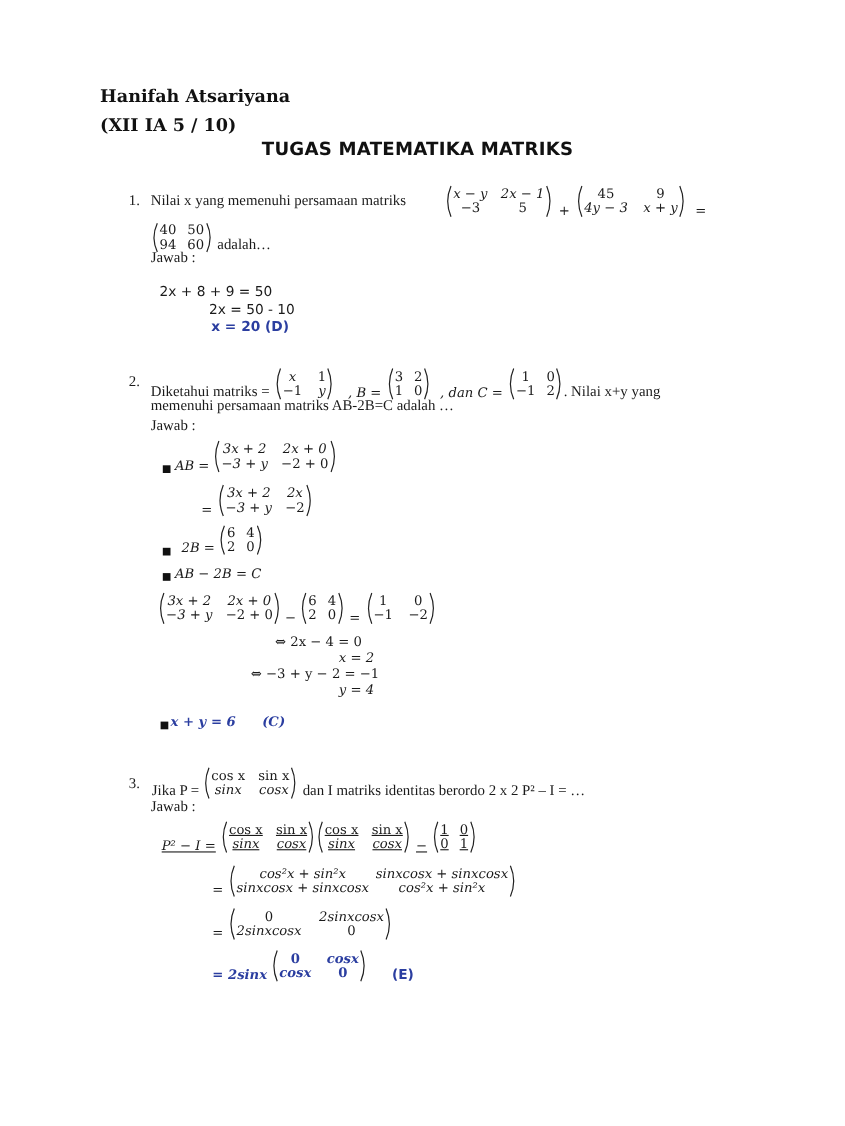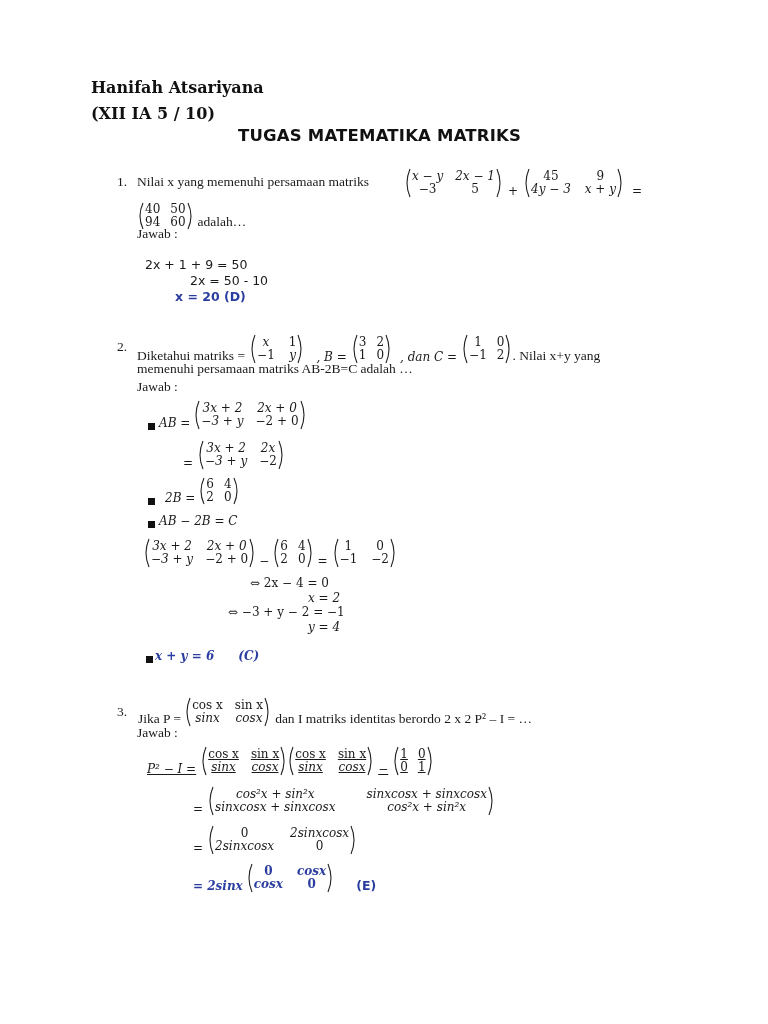--- a/index.html
+++ b/index.html
@@ -90,23 +90,23 @@
     <span class="paren">
         <svg width="7" height="28">
           <path d="M1 1 Q7 14 1 27" stroke="#222" stroke-width="1.1" fill="none"></path>
         </svg>
       </span>
   </span>
   <span class="txt" style="margin-left:4px;">adalah…</span>
 </div>
 
 <div class="abs txt" style="left:137px; top:226px;">Jawab :</div>
-<div class="abs calc" style="left:145px; top:257px;">2x + 1 + 9  = 50</div>
+<div class="abs calc" style="left:145px; top:257px;">2x + 8 + 9  = 50</div>
 <div class="abs calc" style="left:190px; top:273px;">2x = 50 - 10</div>
-<div class="abs calc blue" style="left:175px; top:289px;">x = 20  (D)</div>
+<div class="abs calc blue" style="left:192px; top:289px;">x = 20  (D)</div>
 
 <div class="abs txt" style="left:117px; top:339px;">2.</div>
 <div class="abs inl" style="left:137px; top:330px; height:34px;">
   <span class="txt">Diketahui matriks =</span>
   <span class="mat" style="margin-left:4px;">
     <span class="paren">
         <svg width="7" height="30">
           <path d="M6 1 Q0 15 6 29" stroke="#222" stroke-width="1.1" fill="none"></path>
         </svg>
       </span>
@@ -392,21 +392,21 @@
 </div>
 
 <div class="abs inl" style="left:193px; top:784px; height:32px;">
   <span class="math" style="margin-right:4px;">=</span>
   <span class="mat">
     <span class="paren">
         <svg width="7" height="30">
           <path d="M6 1 Q0 15 6 29" stroke="#222" stroke-width="1.1" fill="none"></path>
         </svg>
       </span>
-    <span class="mgrid" style="grid-template-columns: auto auto; column-gap:31px;">
+    <span class="mgrid" style="grid-template-columns: auto auto; column-gap:6px;">
       <span class="mi">cos²x + sin²x</span>
       <span class="mi">sinxcosx + sinxcosx</span>
       <span class="mi">sinxcosx + sinxcosx</span>
       <span class="mi">cos²x + sin²x</span>
     </span>
     <span class="paren">
         <svg width="7" height="30">
           <path d="M1 1 Q7 15 1 29" stroke="#222" stroke-width="1.1" fill="none"></path>
         </svg>
       </span>

